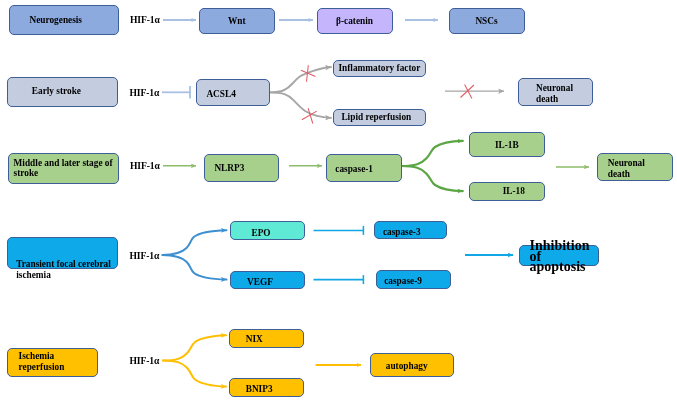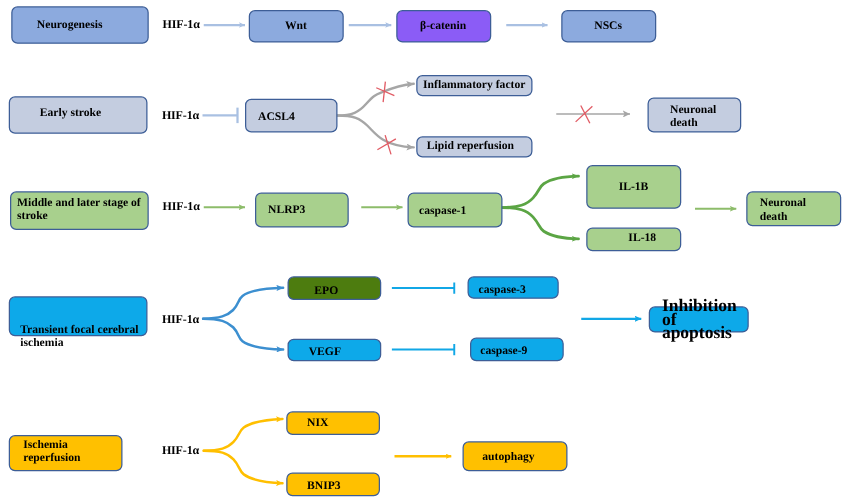--- a/index.html
+++ b/index.html
@@ -88,21 +88,21 @@
       </g>
   </svg>
 
   <div id="nodes">
       <div class="node ctr" style="left: 8.5px; top: 4.5px; width: 110.5px; height: 30.5px; background: rgb(140, 170, 222); font-size: 9.3px; line-height: 10.4px; padding-left: 2px; padding-right: 18px;">
         <span>Neurogenesis</span>
       </div>
       <div class="node ctr" style="left: 199px; top: 7.5px; width: 75.5px; height: 26.5px; background: rgb(140, 170, 222); font-size: 9.3px; line-height: 10.4px; padding-left: 2px; padding-right: 2px;">
         <span>Wnt</span>
       </div>
-      <div class="node ctr" style="left: 316.5px; top: 7.5px; width: 76px; height: 26.5px; background: #8b5cf6; font-size: 9.3px; line-height: 10.4px; padding-left: 2px; padding-right: 2px; justify-content: flex-end;">
+      <div class="node ctr" style="left: 316.5px; top: 7.5px; width: 76px; height: 26.5px; background: #c4b5fd; font-size: 9.3px; line-height: 10.4px; padding-left: 2px; padding-right: 2px; justify-content: flex-end;">
         <span>β-catenin</span>
       </div>
       <div class="node ctr" style="left: 448.5px; top: 7.5px; width: 76px; height: 26.5px; background: rgb(140, 170, 222); font-size: 9.3px; line-height: 10.4px; padding-left: 2px; padding-right: 2px;">
         <span>NSCs</span>
       </div>
       <div class="node lft" style="left: 7px; top: 77.2px; width: 110.8px; height: 29.6px; background: rgb(196, 205, 224); font-size: 9.3px; line-height: 10.4px; padding-left: 23.8px; padding-right: 0px;">
         <span style="position: relative; top: -0.6px;">Early stroke</span>
       </div>
       <div class="node lft" style="left: 196px; top: 78.5px; width: 74.1px; height: 27.1px; background: rgb(196, 205, 224); font-size: 9.3px; line-height: 10.4px; padding-left: 9.4px; padding-right: 0px;">
         <span style="position: relative; top: 2.5px;">ACSL4</span>
@@ -118,33 +118,33 @@
       </div>
       <div class="node lft" style="left: 8px; top: 152.5px; width: 110.5px; height: 31px; background: rgb(168, 208, 141); font-size: 9.3px; line-height: 10.7px; padding-left: 4.6px; padding-right: 0px; align-items: center;">
         <span style="position: relative; top: 0.4px;">Middle and later stage of stroke</span>
       </div>
       <div class="node lft" style="left: 203.5px; top: 154.1px; width: 75.3px; height: 27.7px; background: rgb(168, 208, 141); font-size: 9.3px; line-height: 10.4px; padding-left: 9.9px; padding-right: 0px;">
         <span style="position: relative; top: 0.7px;">NLRP3</span>
       </div>
       <div class="node lft" style="left: 325.5px; top: 154.1px; width: 76px; height: 27.8px; background: rgb(168, 208, 141); font-size: 9.3px; line-height: 10.4px; padding-left: 8.8px; padding-right: 0px;">
         <span style="position: relative; top: 1.5px;">caspase-1</span>
       </div>
-      <div class="node ctr" style="left: 469px; top: 132.3px; width: 75.6px; height: 35px; background: rgb(168, 208, 141); font-size: 9.3px; line-height: 10.4px; padding-left: 2px; padding-right: 2px;">
+      <div class="node ctr" style="left: 469px; top: 132.3px; width: 75.6px; height: 25px; background: rgb(168, 208, 141); font-size: 9.3px; line-height: 10.4px; padding-left: 2px; padding-right: 2px;">
         <span>IL-1B</span>
       </div>
       <div class="node ctr" style="left: 469px; top: 181.6px; width: 75.6px; height: 19.7px; background: rgb(168, 208, 141); font-size: 9.3px; line-height: 10.4px; padding-left: 16px; padding-right: 2px;">
         <span>IL-18</span>
       </div>
       <div class="node lft" style="left: 597.3px; top: 153.1px; width: 75.5px; height: 27.8px; background: rgb(168, 208, 141); font-size: 9.3px; line-height: 10.6px; padding-left: 9.5px; padding-right: 0px;">
         <span style="width: 40px; position: relative; top: 1.8px;">Neuronal death</span>
       </div>
       <div class="node lft" style="left: 7px; top: 237px; width: 111px; height: 32px; background: rgb(13, 169, 233); font-size: 9.3px; line-height: 10.4px; padding-left: 8.2px; padding-right: 0px;">
         <span style="position: relative; top: 4px; margin-top: 25px;">Transient focal cerebral ischemia</span>
       </div>
-      <div class="node lft" style="left: 229.8px; top: 221.4px; width: 75.2px; height: 18.6px; background: #4d7c0f; font-size: 9.3px; line-height: 10.4px; padding-left: 20.7px; padding-right: 0px;">
+      <div class="node lft" style="left: 229.8px; top: 221.4px; width: 75.2px; height: 18.6px; background: #5eead4; font-size: 9.3px; line-height: 10.4px; padding-left: 20.7px; padding-right: 0px;">
         <span style="position: relative; top: 2.2px;">EPO</span>
       </div>
       <div class="node lft" style="left: 229.8px; top: 270.5px; width: 75.2px; height: 18.6px; background: rgb(13, 169, 233); font-size: 9.3px; line-height: 10.4px; padding-left: 16.2px; padding-right: 0px;">
         <span style="position: relative; top: 2.2px;">VEGF</span>
       </div>
       <div class="node lft" style="left: 374.4px; top: 221.4px; width: 72.9px; height: 17.6px; background: rgb(13, 169, 233); font-size: 9.3px; line-height: 10.4px; padding-left: 7.5px; padding-right: 0px;">
         <span style="position: relative; top: 1.8px;">caspase-3</span>
       </div>
       <div class="node lft" style="left: 375.6px; top: 270.4px; width: 75.8px; height: 18.2px; background: rgb(13, 169, 233); font-size: 9.3px; line-height: 10.4px; padding-left: 7.6px; padding-right: 0px;">
         <span style="position: relative; top: 1.8px;">caspase-9</span>

